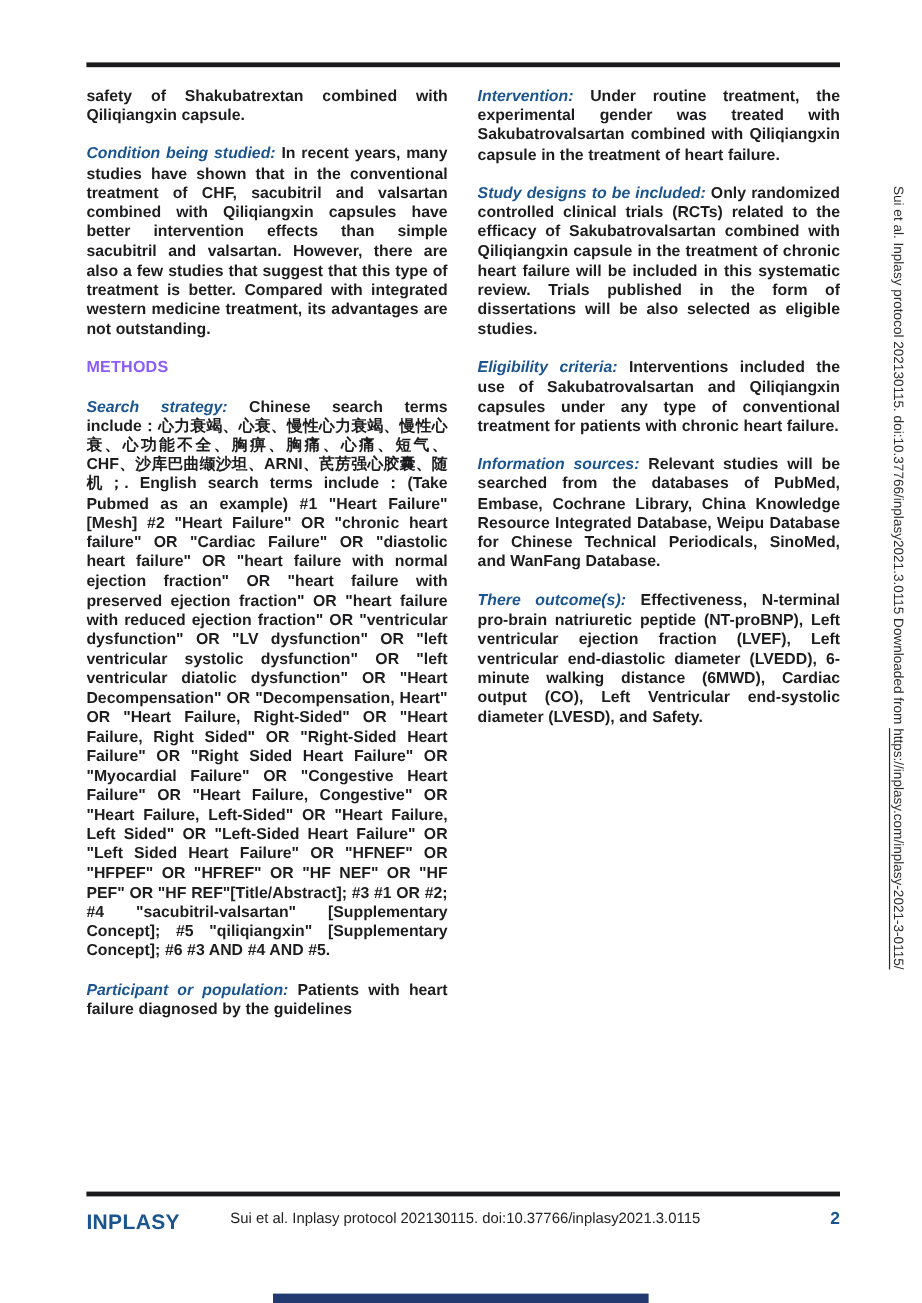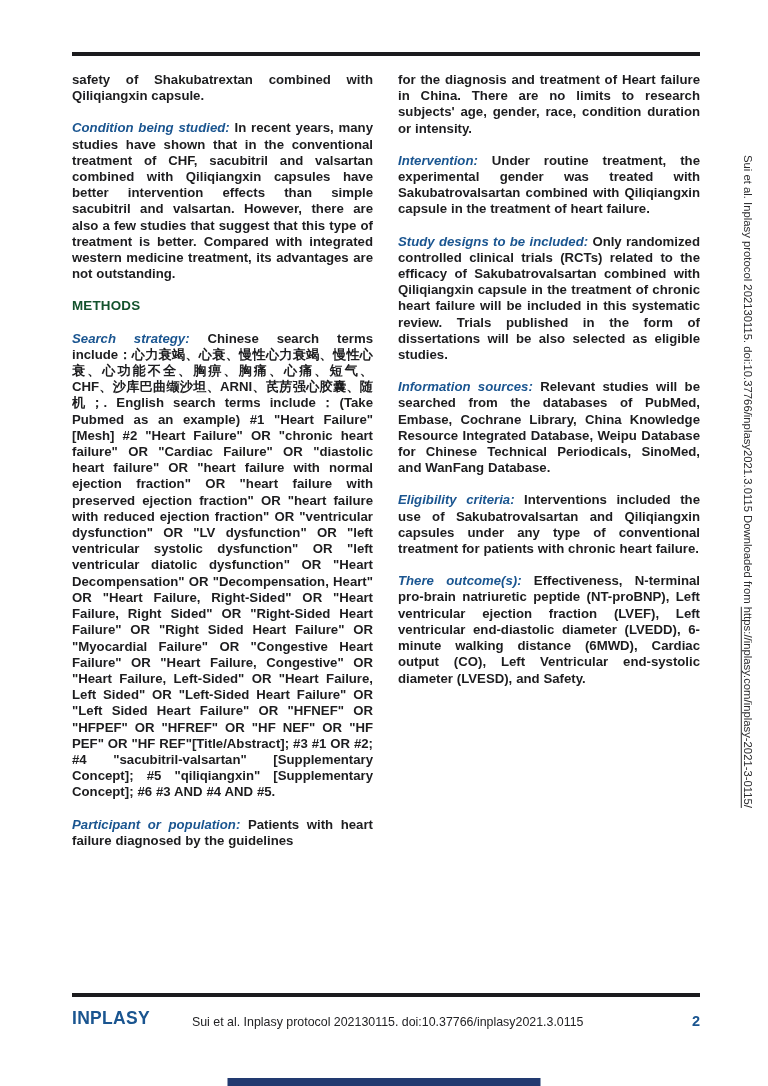--- a/index.html
+++ b/index.html
@@ -44,21 +44,21 @@
     hyphens: none;
     word-spacing: 0.2px;
   }
   .para:last-child { margin-bottom: 0; }
   .lbl { color: #1a5590; font-style: italic; }
   .heading {
     margin: 0 0 16px 0;
     font-size: 13.4px;
     line-height: 16.2px;
     font-weight: bold;
-    color: #14532d;
+    color: #8b5cf6;
     letter-spacing: 0.2px;
   }
 
   .side-note {
     position: absolute;
     top: 155px;
     right: 13px;
     height: 810px;
     writing-mode: vertical-rl;
     text-orientation: mixed;
@@ -68,21 +68,21 @@
     white-space: nowrap;
   }
   .side-note .url { text-decoration: underline; }
 
   .footer {
     position: absolute;
     left: 72px;
     top: 1008px;
     width: 628px;
     display: flex;
-    align-items: flex-end;
+    align-items: flex-start;
   }
   .footer .logo {
     font-size: 17.5px;
     font-weight: bold;
     color: #1a5590;
     letter-spacing: 0.3px;
   }
   .footer .cite {
     margin-left: 42px;
     font-size: 12.4px;
@@ -129,38 +129,34 @@
         <span>Chinese search terms include：心力衰竭、心衰、慢性心力衰竭、慢性心衰、心功能不全、胸痹、胸痛、心痛、短气、CHF、沙库巴曲缬沙坦、ARNI、芪苈强心胶囊、随机；. English search terms include：(Take Pubmed as an example) #1 "Heart Failure"[Mesh] #2 "Heart Failure" OR "chronic heart failure" OR "Cardiac Failure" OR "diastolic heart failure" OR "heart failure with normal ejection fraction" OR "heart failure with preserved ejection fraction" OR "heart failure with reduced ejection fraction" OR "ventricular dysfunction" OR "LV dysfunction" OR "left ventricular systolic dysfunction" OR "left ventricular diatolic dysfunction" OR "Heart Decompensation" OR "Decompensation, Heart" OR "Heart Failure, Right-Sided" OR "Heart Failure, Right Sided" OR "Right-Sided Heart Failure" OR "Right Sided Heart Failure" OR "Myocardial Failure" OR "Congestive Heart Failure" OR "Heart Failure, Congestive" OR "Heart Failure, Left-Sided" OR "Heart Failure, Left Sided" OR "Left-Sided Heart Failure" OR "Left Sided Heart Failure" OR "HFNEF" OR "HFPEF" OR "HFREF" OR "HF NEF" OR "HF PEF" OR "HF REF"[Title/Abstract]; #3 #1 OR #2; #4 "sacubitril-valsartan" [Supplementary Concept]; #5 "qiliqiangxin" [Supplementary Concept]; #6 #3 AND #4 AND #5.</span>
       </p>
       <p class="para">
         <span class="lbl">Participant or population:</span>
         <span>Patients with heart failure diagnosed by the guidelines</span>
       </p>
     </div>
 
     <div class="col right">
       <p class="para">
-        <span class="lbl"></span>
-        <span>for the diagnosis and treatment of Heart failure in China. There are no limits to research subjects' age, gender, race, condition duration or intensity.</span>
-      </p>
-      <p class="para">
         <span class="lbl">Intervention:</span>
         <span>Under routine treatment, the experimental gender was treated with Sakubatrovalsartan combined with Qiliqiangxin capsule in the treatment of heart failure.</span>
       </p>
       <p class="para">
         <span class="lbl">Study designs to be included:</span>
         <span>Only randomized controlled clinical trials (RCTs) related to the efficacy of Sakubatrovalsartan combined with Qiliqiangxin capsule in the treatment of chronic heart failure will be included in this systematic review. Trials published in the form of dissertations will be also selected as eligible studies.</span>
       </p>
       <p class="para">
+        <span class="lbl">Eligibility criteria:</span>
+        <span>Interventions included the use of Sakubatrovalsartan and Qiliqiangxin capsules under any type of conventional treatment for patients with chronic heart failure.</span>
+      </p>
+      <p class="para">
         <span class="lbl">Information sources:</span>
         <span>Relevant studies will be searched from the databases of PubMed, Embase, Cochrane Library, China Knowledge Resource Integrated Database, Weipu Database for Chinese Technical Periodicals, SinoMed, and WanFang Database.</span>
-      </p>
-      <p class="para">
-        <span class="lbl">Eligibility criteria:</span>
-        <span>Interventions included the use of Sakubatrovalsartan and Qiliqiangxin capsules under any type of conventional treatment for patients with chronic heart failure.</span>
       </p>
       <p class="para">
         <span class="lbl">There outcome(s):</span>
         <span>Effectiveness, N-terminal pro-brain natriuretic peptide (NT-proBNP), Left ventricular ejection fraction (LVEF), Left ventricular end-diastolic diameter (LVEDD), 6-minute walking distance (6MWD), Cardiac output (CO), Left Ventricular end-systolic diameter (LVESD), and Safety.</span>
       </p>
     </div>
 
   </div>
 
   <div class="side-note">

